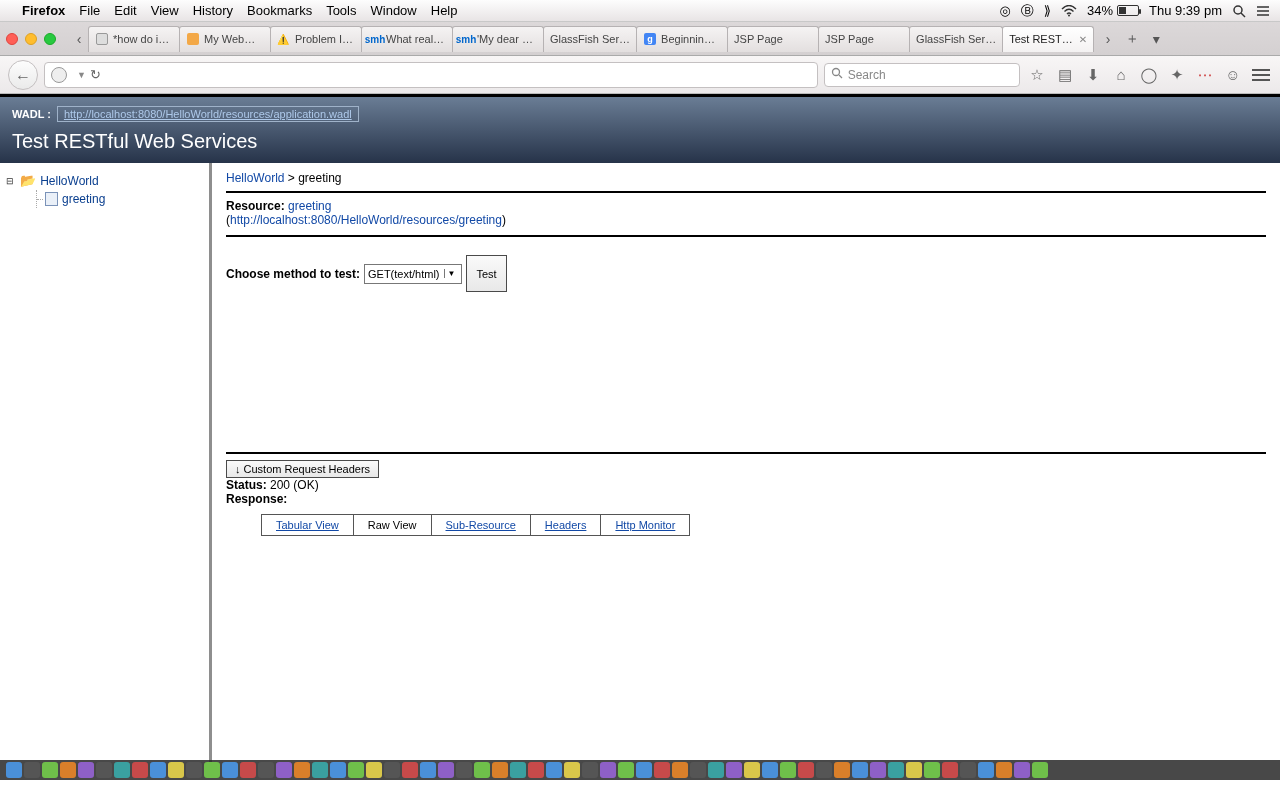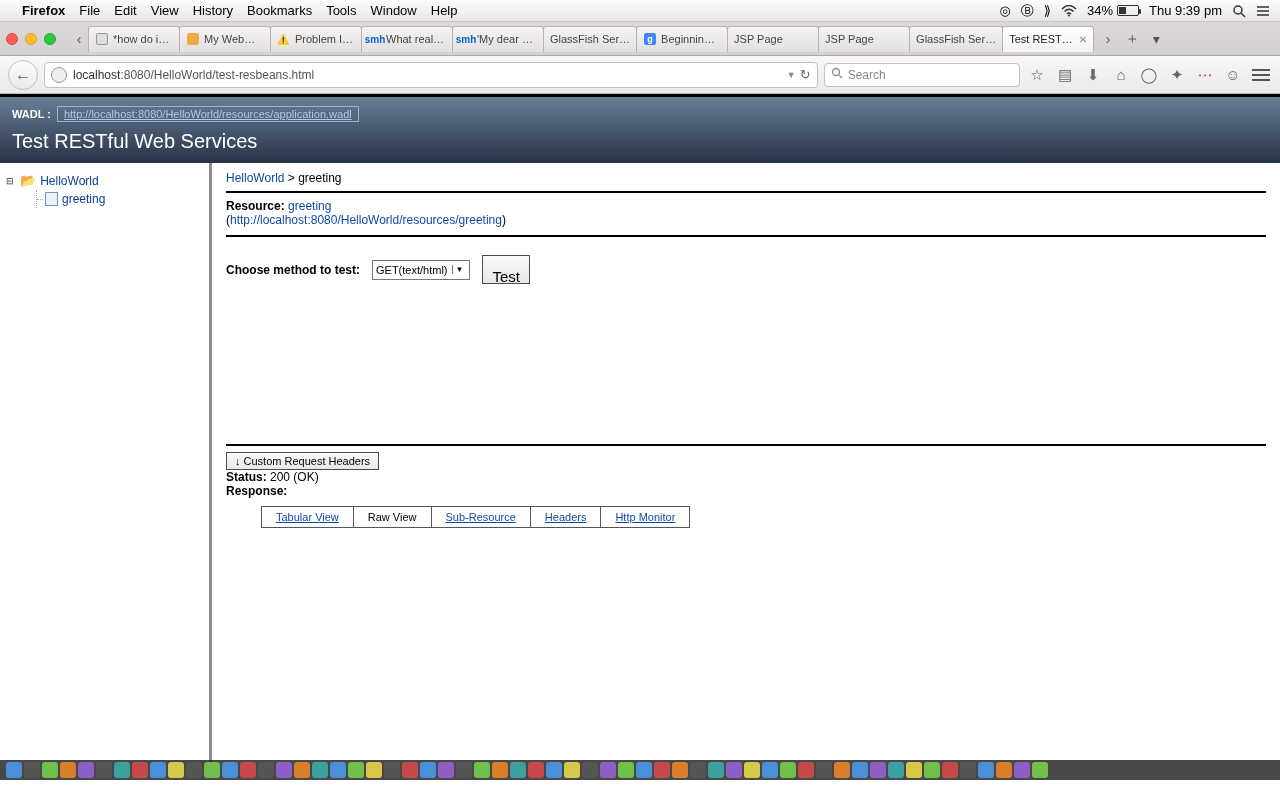--- a/index.html
+++ b/index.html
@@ -72,25 +72,25 @@
 .treerow .doc { width:13px; height:14px; border:1px solid #7a92b8; background:#eaf0f8; display:inline-block; }
 .treerow a { color:#0a3f8f; text-decoration:none; }
 
 .maincol { flex:1; padding: 8px 14px; overflow:auto; font-size:12px; }
 .crumb { padding-bottom:6px; border-bottom:2px solid #000; margin-bottom:6px; }
 .crumb a { color:#1249a6; text-decoration:none; }
 .resblk { padding-bottom:8px; border-bottom:2px solid #000; margin-bottom:18px; }
 .resblk .lab { font-weight:bold; }
 .resblk a { color:#1249a6; text-decoration:none; }
 
-.methodrow { display:flex; align-items:center; gap:12px; margin-bottom: 160px; }
+.methodrow { display:flex; align-items:center; gap:4px; margin-bottom: 160px; }
 .methodrow .mlab { font-weight:bold; }
 .selectbox { border:1px solid #777; height:20px; display:flex; align-items:center; font-size:11px; padding:0 3px; background:#fff; cursor:pointer; }
 .selectbox .arrow { border-left:1px solid #777; padding:0 3px; margin-left:4px; font-size:8px; }
-.testbtn { border:1px solid #4a4a4a; background:linear-gradient(#fafafa,#e8e8e8); height:29px; padding: 12px 9px; font-size:15px; cursor:pointer; }
+.testbtn { border:1px solid #4a4a4a; background:linear-gradient(#fafafa,#e8e8e8); height:37px; padding: 12px 9px; font-size:11px; cursor:pointer; }
 .hdrbtn-wrap { padding-top:6px; border-top:2px solid #000; }
 .hdrbtn { border:1px solid #4a4a4a; background:linear-gradient(#fafafa,#e8e8e8); padding: 2px 8px; font-size:11px; cursor:pointer; }
 
 .statusline { }
 .statusline .slab { font-weight:bold; }
 .resplabel { font-weight:bold; margin-bottom:8px; }
 
 .resptabs { display:flex;padding-left:35px; }
 .rtab { border:1px solid #555; padding:4px 14px; font-size:11px; margin-right:-1px; cursor:pointer; background:#fff; }
 .rtab a { color:#1249a6; text-decoration:underline; }
@@ -210,23 +210,20 @@
     <div class="navbtn">›</div>
     <div class="navbtn">＋</div>
     <div class="navbtn">▾</div>
   </div>
 </div>
 
 <div class="urlbar">
   <div class="backbtn">←</div>
   <div class="urlfield">
     <span class="globe"></span>
-    <span class="utext">
-      <span class="host">localhost</span><span>:8080</span><span>/HelloWorld/test-resbeans.html</span>
-    </span>
     <span class="drop">▼</span>
     <span class="reload">↻</span>
   </div>
   <div class="searchfield">
     <span class="mag">
       <svg width="12" height="12" viewBox="0 0 12 12">
           <circle cx="5" cy="5" r="3.5" stroke="#888" stroke-width="1.3" fill="none"></circle>
           <line x1="8" y1="8" x2="11" y2="11" stroke="#888" stroke-width="1.3"></line>
         </svg>
     </span>

